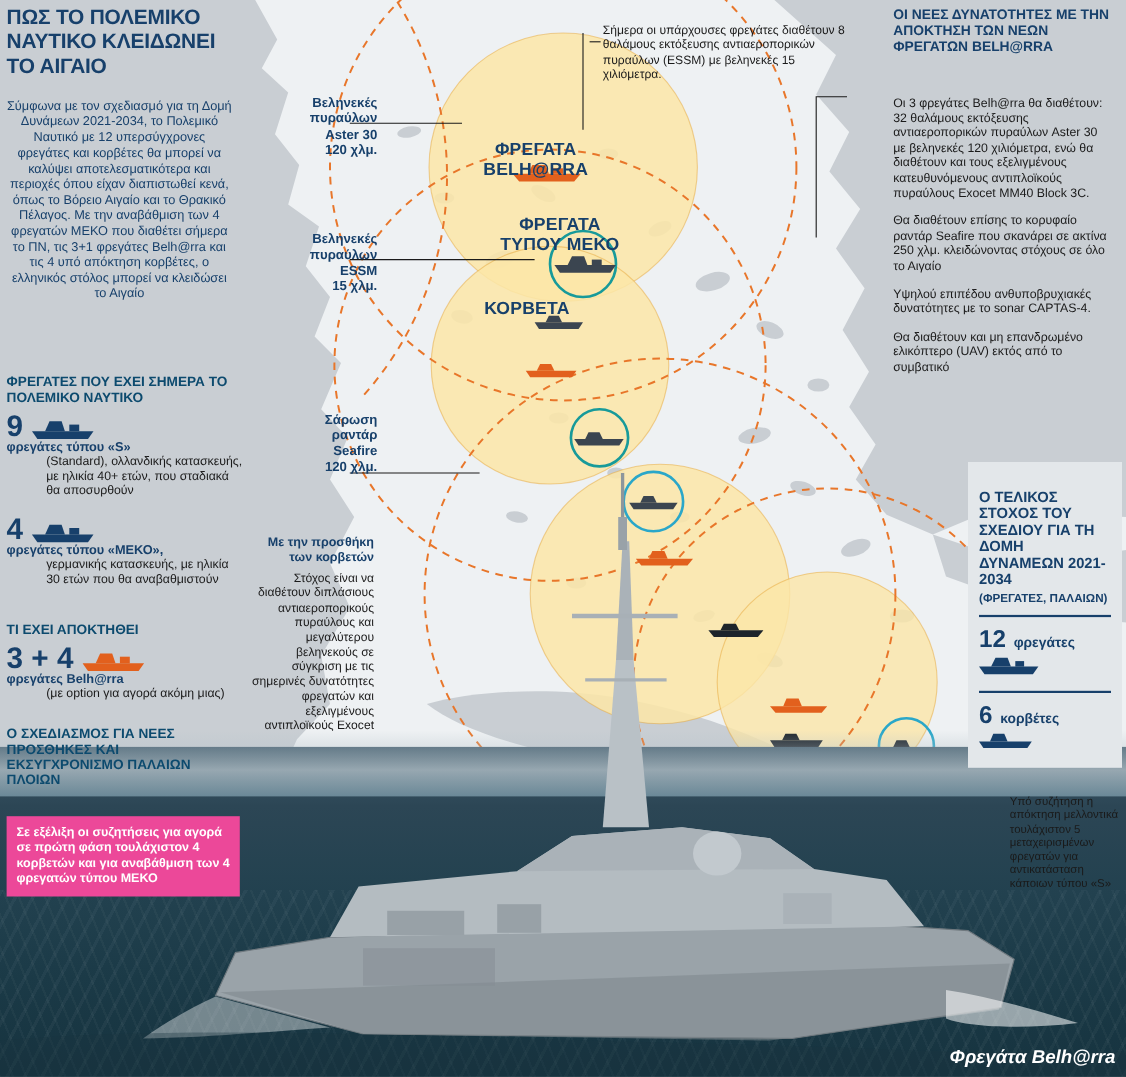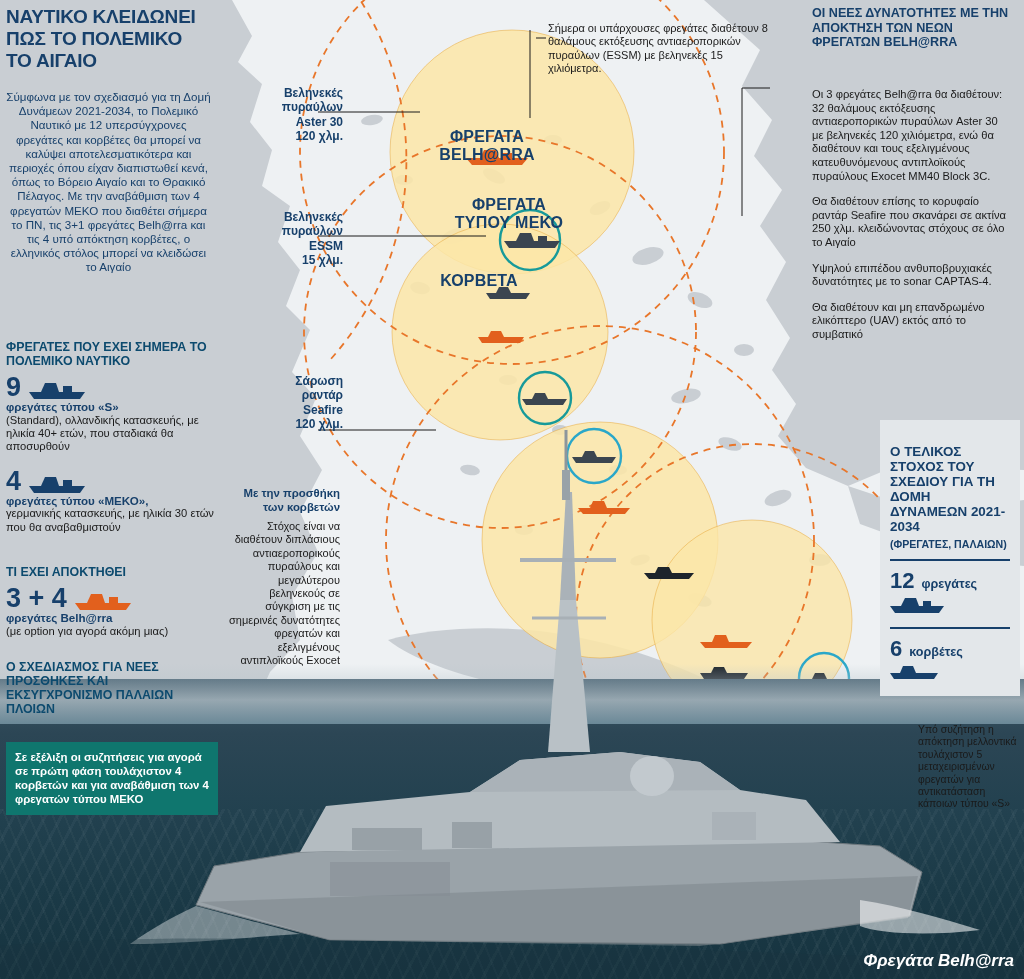--- a/index.html
+++ b/index.html
@@ -74,29 +74,29 @@
   }
   .big-num {
     font-size: 27px; font-weight: bold; color: #17406b;
     line-height: 26px; display: inline-block; vertical-align: middle;
   }
   .num-row { display: flex; align-items: flex-end; gap: 8px; margin-top: 6px; }
   .sub-bold {
     font-size: 11.6px; line-height: 13.6px; font-weight: bold; color: #17406b;
   }
   .sub-norm {
-    font-size: 11.2px; line-height: 13.4px; color: #1a1a1a;
+    font-size: 11.2px; line-height: 13.4px; color: #1a1a1a; margin-left: 36px;
   }
 
   .sec-acquired { position: absolute; left: 6px; top: 565px; width: 215px; }
   .sec-plan { position: absolute; left: 6px; top: 660px; width: 200px; }
 
   .red-box {
     position: absolute; left: 6px; top: 742px; width: 212px;
-    background: #0f766e; color: #ffffff;
+    background: #ec4899; color: #ffffff;
     padding: 8px 9px 9px 9px;
     font-size: 11.4px; line-height: 14px; font-weight: bold;
   }
 
   
   .right-head {
     position: absolute; left: 812px; top: 6px; width: 205px;
     font-size: 12.6px; line-height: 14.6px; font-weight: bold; color: #17406b;
   }
   .right-body {
@@ -345,22 +345,22 @@
       <rect x="330" y="862" width="120" height="34" fill="#838c93" opacity="0.5"></rect>
 
       <path d="M860,900 C900,906 940,918 980,930 C930,936 880,934 860,926 Z" fill="#ffffff" opacity="0.55"></path>
       <path d="M196,906 C170,918 150,930 130,944 C180,944 240,938 300,934 Z" fill="#ffffff" opacity="0.4"></path>
 
       <path d="M0,946 C180,930 420,944 700,950 C820,954 930,960 1024,956 L1024,979 L0,979 Z" fill="#1a3440" opacity="0.35"></path>
     </svg>
   </div>
 
   <div class="title-main">
+    <div>ΠΩΣ ΤΟ ΠΟΛΕΜΙΚΟ</div>
     <div>ΝΑΥΤΙΚΟ ΚΛΕΙΔΩΝΕΙ</div>
-    <div>ΠΩΣ ΤΟ ΠΟΛΕΜΙΚΟ</div>
     <div>ΤΟ ΑΙΓΑΙΟ</div>
   </div>
 
   <div class="intro">Σύμφωνα με τον σχεδιασμό για τη Δομή Δυνάμεων 2021-2034, το Πολεμικό Ναυτικό με 12 υπερσύγχρονες φρεγάτες και κορβέτες θα μπορεί να καλύψει αποτελεσματικότερα και περιοχές όπου είχαν διαπιστωθεί κενά, όπως το Βόρειο Αιγαίο και το Θρακικό Πέλαγος. Με την αναβάθμιση των 4 φρεγατών ΜΕΚΟ που διαθέτει σήμερα το ΠΝ, τις 3+1 φρεγάτες Belh@rra και τις 4 υπό απόκτηση κορβέτες, ο ελληνικός στόλος μπορεί να κλειδώσει το Αιγαίο</div>
 
   <div class="sec-frigates">
     <div class="sec-head">ΦΡΕΓΑΤΕΣ ΠΟΥ ΕΧΕΙ ΣΗΜΕΡΑ ΤΟ ΠΟΛΕΜΙΚΟ ΝΑΥΤΙΚΟ</div>
 
     <div class="num-row">
       <span class="big-num">9</span>

